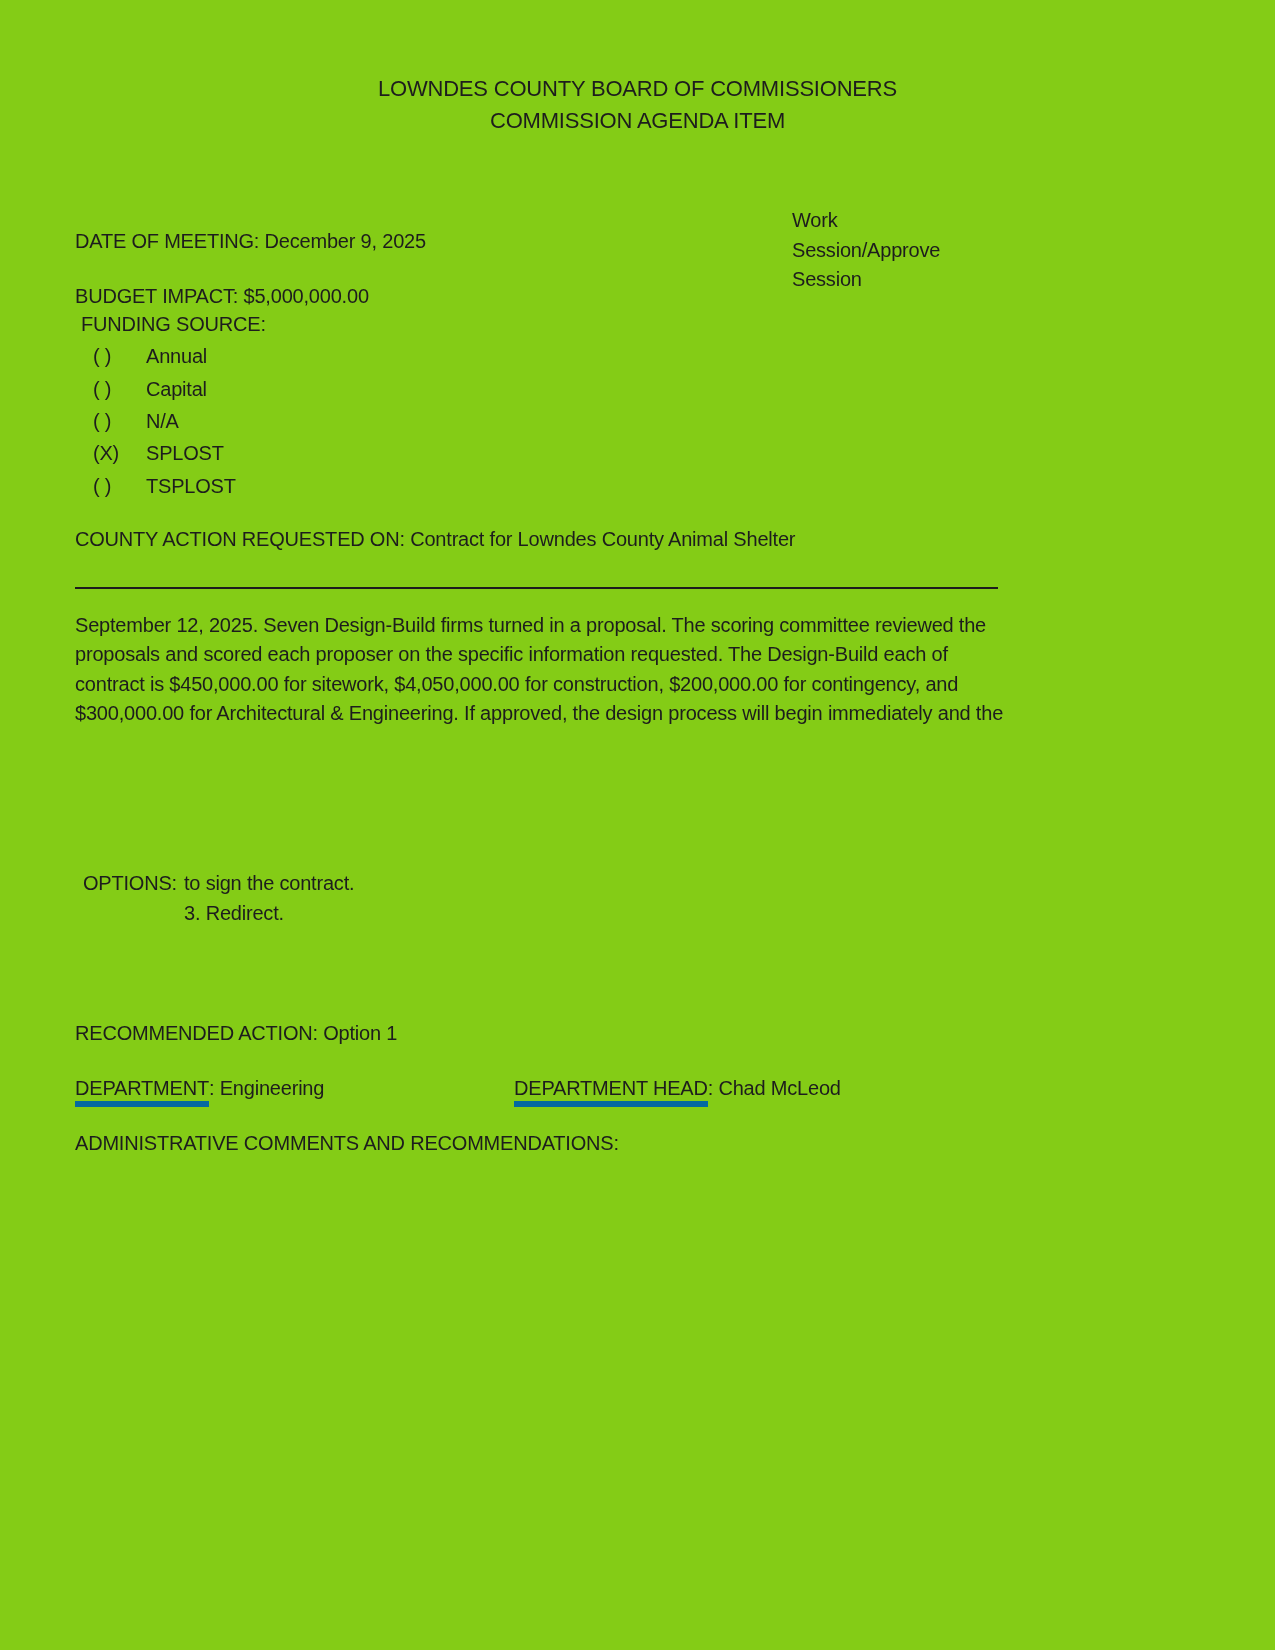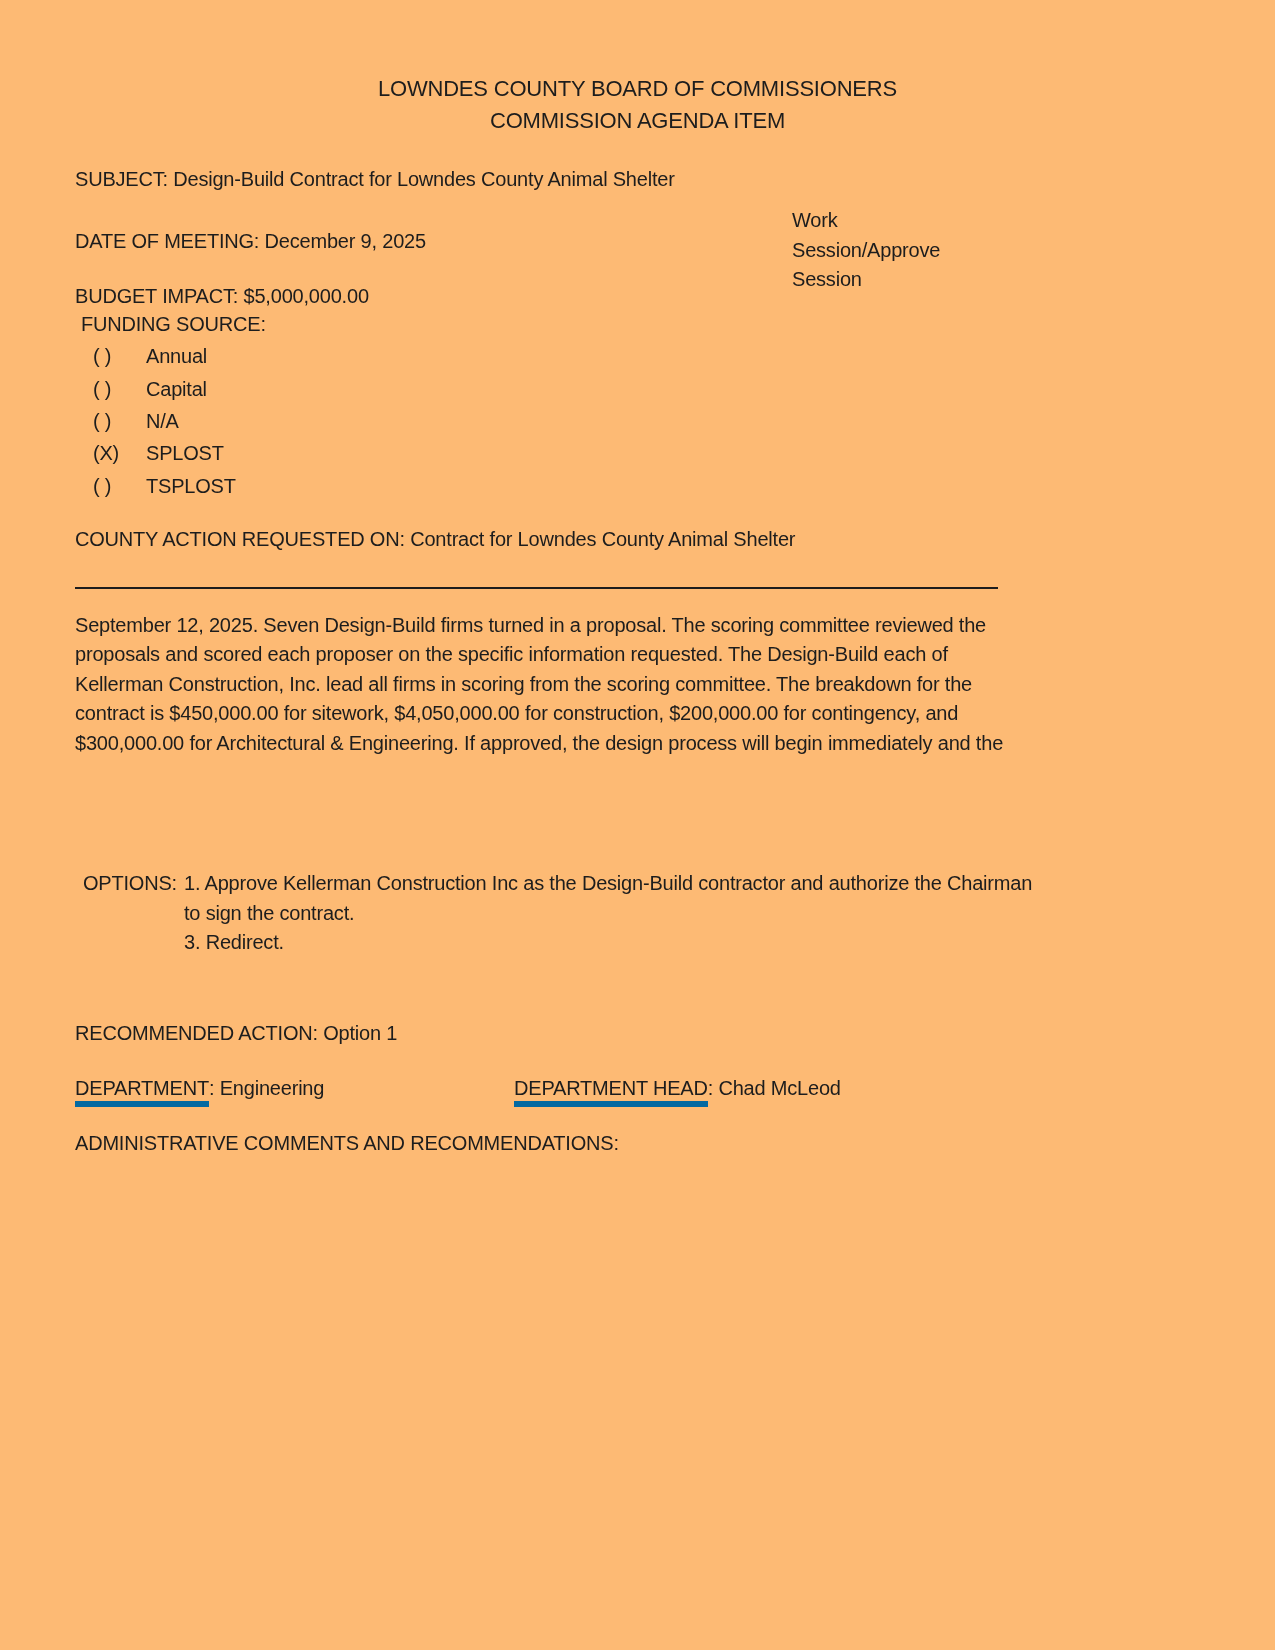--- a/index.html
+++ b/index.html
@@ -2,42 +2,41 @@
 <html><head>
 <meta charset="utf-8">
 <style>
   html,body { margin:0; padding:0; }
   body {
     width:1275px; height:1650px;
     background:#ffffff;
     font-family:"Liberation Sans","DejaVu Sans",sans-serif;
     color:#1d1d1d;
   }
-  .page { position:relative; width:1275px; height:1650px; background:#fdba74; overflow:hidden; }
+  .page { position:relative; width:1275px; height:1650px; background:#84cc16; overflow:hidden; }
   .ln { position:absolute; left:75px; font-size:20px; line-height:29px; white-space:nowrap; letter-spacing:-0.2px; }
   .title { position:absolute; left:0; width:1275px; text-align:center; font-size:22px; line-height:32px; letter-spacing:-0.2px; white-space:nowrap; }
   .session-box { position:absolute; left:792px; top:206px; width:175px; font-size:20px; line-height:29.5px; letter-spacing:-0.2px; }
   .fo { position:absolute; left:93px; font-size:20px; line-height:29px; white-space:nowrap; letter-spacing:-0.2px; }
   .fo .mark { display:inline-block; width:53px; }
   .rule { position:absolute; height:2px; background:#1d1d1d; }
   .hist { position:absolute; left:75px; top:611px; width:1130px; font-size:20px; line-height:29.4px; letter-spacing:-0.2px; }
   .hist div { white-space:nowrap; }
   .opts { position:absolute; left:184px; top:869px; font-size:20px; line-height:29.5px; letter-spacing:-0.2px; }
   .opts div { white-space:nowrap; }
   .ul { display:inline-block; line-height:25px; border-bottom:6px solid #0369a1; }
 </style>
 </head>
 <body>
 
 <div class="page">
 
   <div class="title" style="top:73px">LOWNDES COUNTY BOARD OF COMMISSIONERS</div>
   <div class="title" style="top:105px">COMMISSION AGENDA ITEM</div>
 
-  <div class="ln" style="top:165px">SUBJECT: Design-Build Contract for Lowndes County Animal Shelter</div>
 
   <div class="session-box">Work Session/Approve Session</div>
 
   <div class="ln" style="top:227px">DATE OF MEETING: December 9, 2025</div>
 
   <div class="ln" style="top:282px">BUDGET IMPACT: $5,000,000.00</div>
 
   <div class="ln" style="top:310px;left:81px">FUNDING SOURCE:</div>
 
   <div class="fo" style="top:342px">
@@ -55,28 +54,26 @@
   <div class="fo" style="top:472px">
     <span class="mark">( )</span><span>TSPLOST</span>
   </div>
 
   <div class="ln" style="top:525px">COUNTY ACTION REQUESTED ON: Contract for Lowndes County Animal Shelter</div>
   <div class="rule" style="left:75px;top:587px;width:923px"></div>
 
   <div class="hist">
     <div>September 12, 2025. Seven Design-Build firms turned in a proposal. The scoring committee reviewed the</div>
     <div>proposals and scored each proposer on the specific information requested. The Design-Build each of</div>
-    <div>Kellerman Construction, Inc. lead all firms in scoring from the scoring committee. The breakdown for the</div>
     <div>contract is $450,000.00 for sitework, $4,050,000.00 for construction, $200,000.00 for contingency, and</div>
     <div>$300,000.00 for Architectural &amp; Engineering. If approved, the design process will begin immediately and the</div>
   </div>
 
   <div class="ln" style="top:869px;left:83px">OPTIONS:</div>
   <div class="opts">
-    <div>1. Approve Kellerman Construction Inc as the Design-Build contractor and authorize the Chairman</div>
     <div>to sign the contract.</div>
     <div>3. Redirect.</div>
   </div>
 
   <div class="ln" style="top:1019px">RECOMMENDED ACTION: Option 1</div>
 
   <div class="ln" style="top:1074px">
     <span class="ul">DEPARTMENT</span><span>: Engineering</span>
   </div>
   <div class="ln" style="top:1074px;left:514px">

